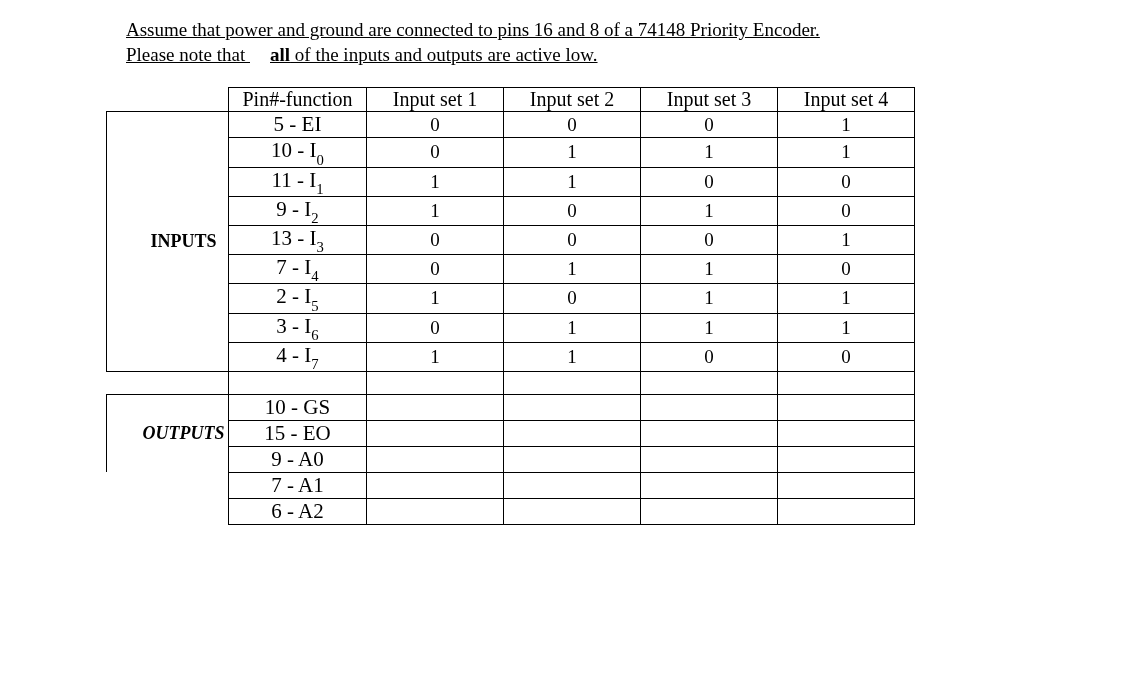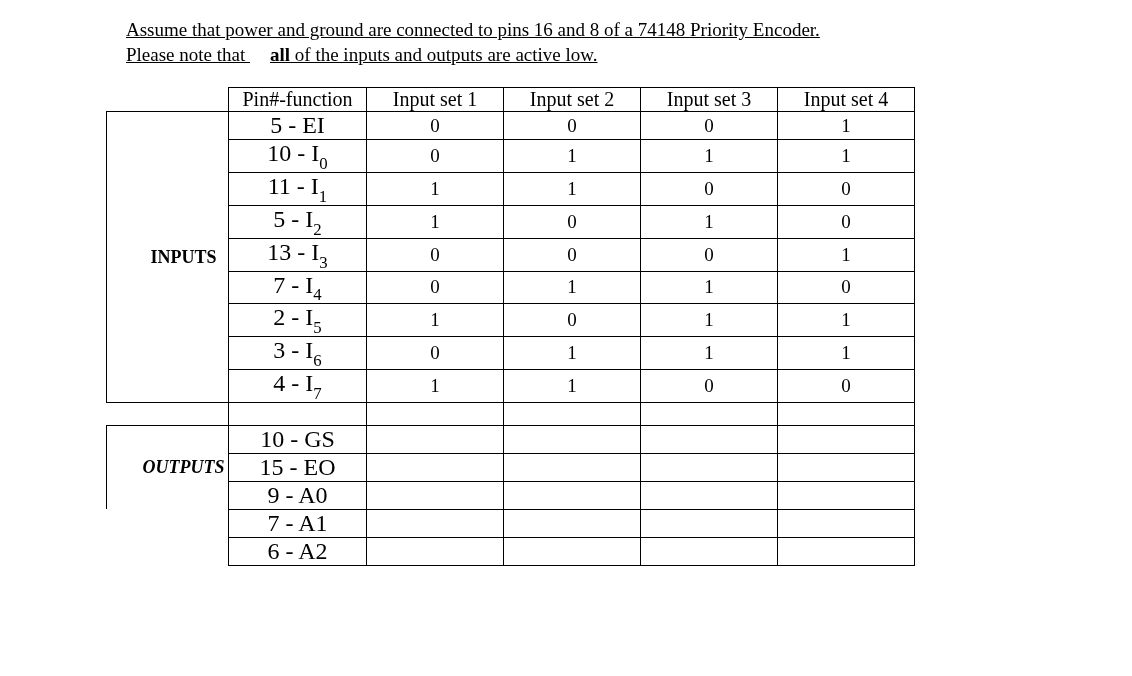--- a/index.html
+++ b/index.html
@@ -61,21 +61,21 @@
       border-top: none;
     }
     .no-border-left {
       border-left: none;
     }
     .no-border-bottom {
       border-bottom: none;
       font-style: italic;
     }
     .pin-cell {
-      font-size: 24px;
+      font-size: 21px;
       margin-top: 12px;
     }
     .sub {
       font-size: 0.7em;
       vertical-align: sub;
       position: relative;
       top: 2px;
     }
   </style>
 </head>
@@ -116,21 +116,21 @@
       <td class="col-val">1</td>
     </tr>
     <tr>
       <td class="col-pin pin-cell"><span>11  -  I</span><span class="sub">1</span></td>
       <td class="col-val">1</td>
       <td class="col-val">1</td>
       <td class="col-val">0</td>
       <td class="col-val">0</td>
     </tr>
     <tr>
-      <td class="col-pin pin-cell"><span>5  -  I</span><span class="sub">2</span></td>
+      <td class="col-pin pin-cell"><span>9  -  I</span><span class="sub">2</span></td>
       <td class="col-val">1</td>
       <td class="col-val">0</td>
       <td class="col-val">1</td>
       <td class="col-val">0</td>
     </tr>
     <tr>
       <td class="col-pin pin-cell"><span>13  -  I</span><span class="sub">3</span></td>
       <td class="col-val">0</td>
       <td class="col-val">0</td>
       <td class="col-val">0</td>

